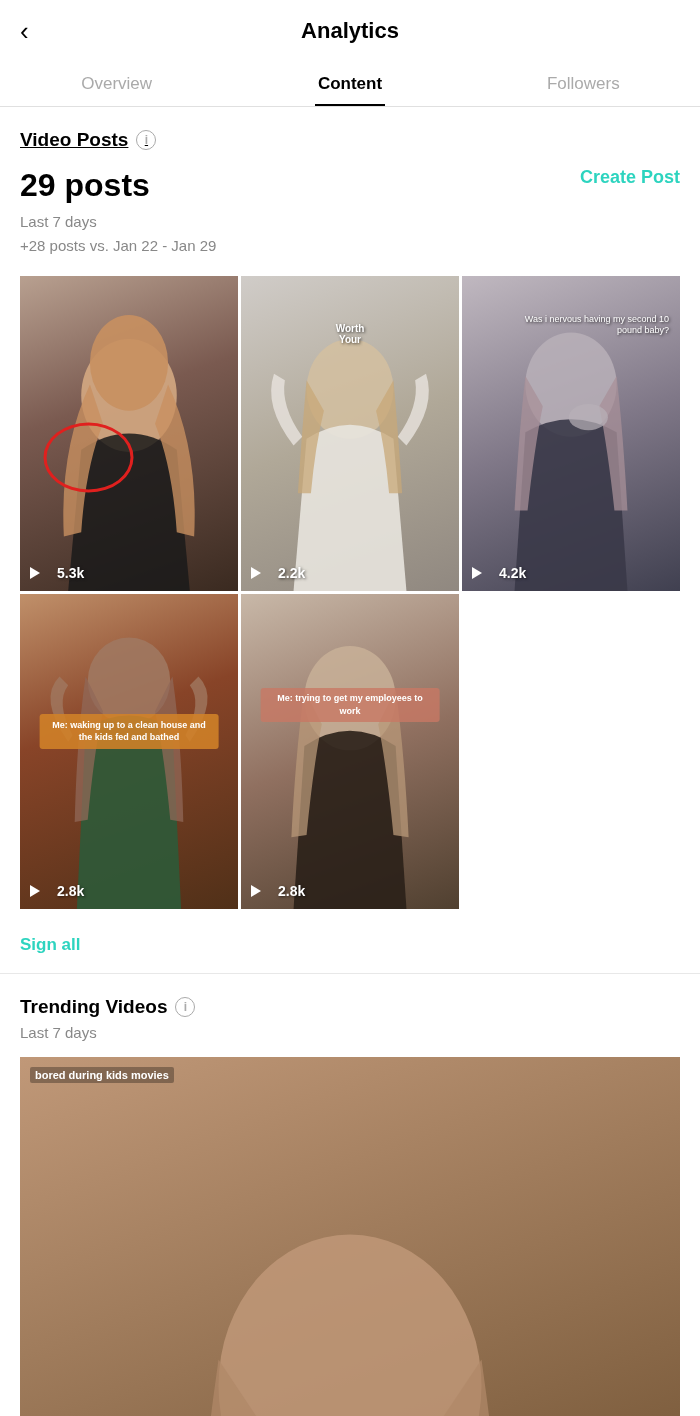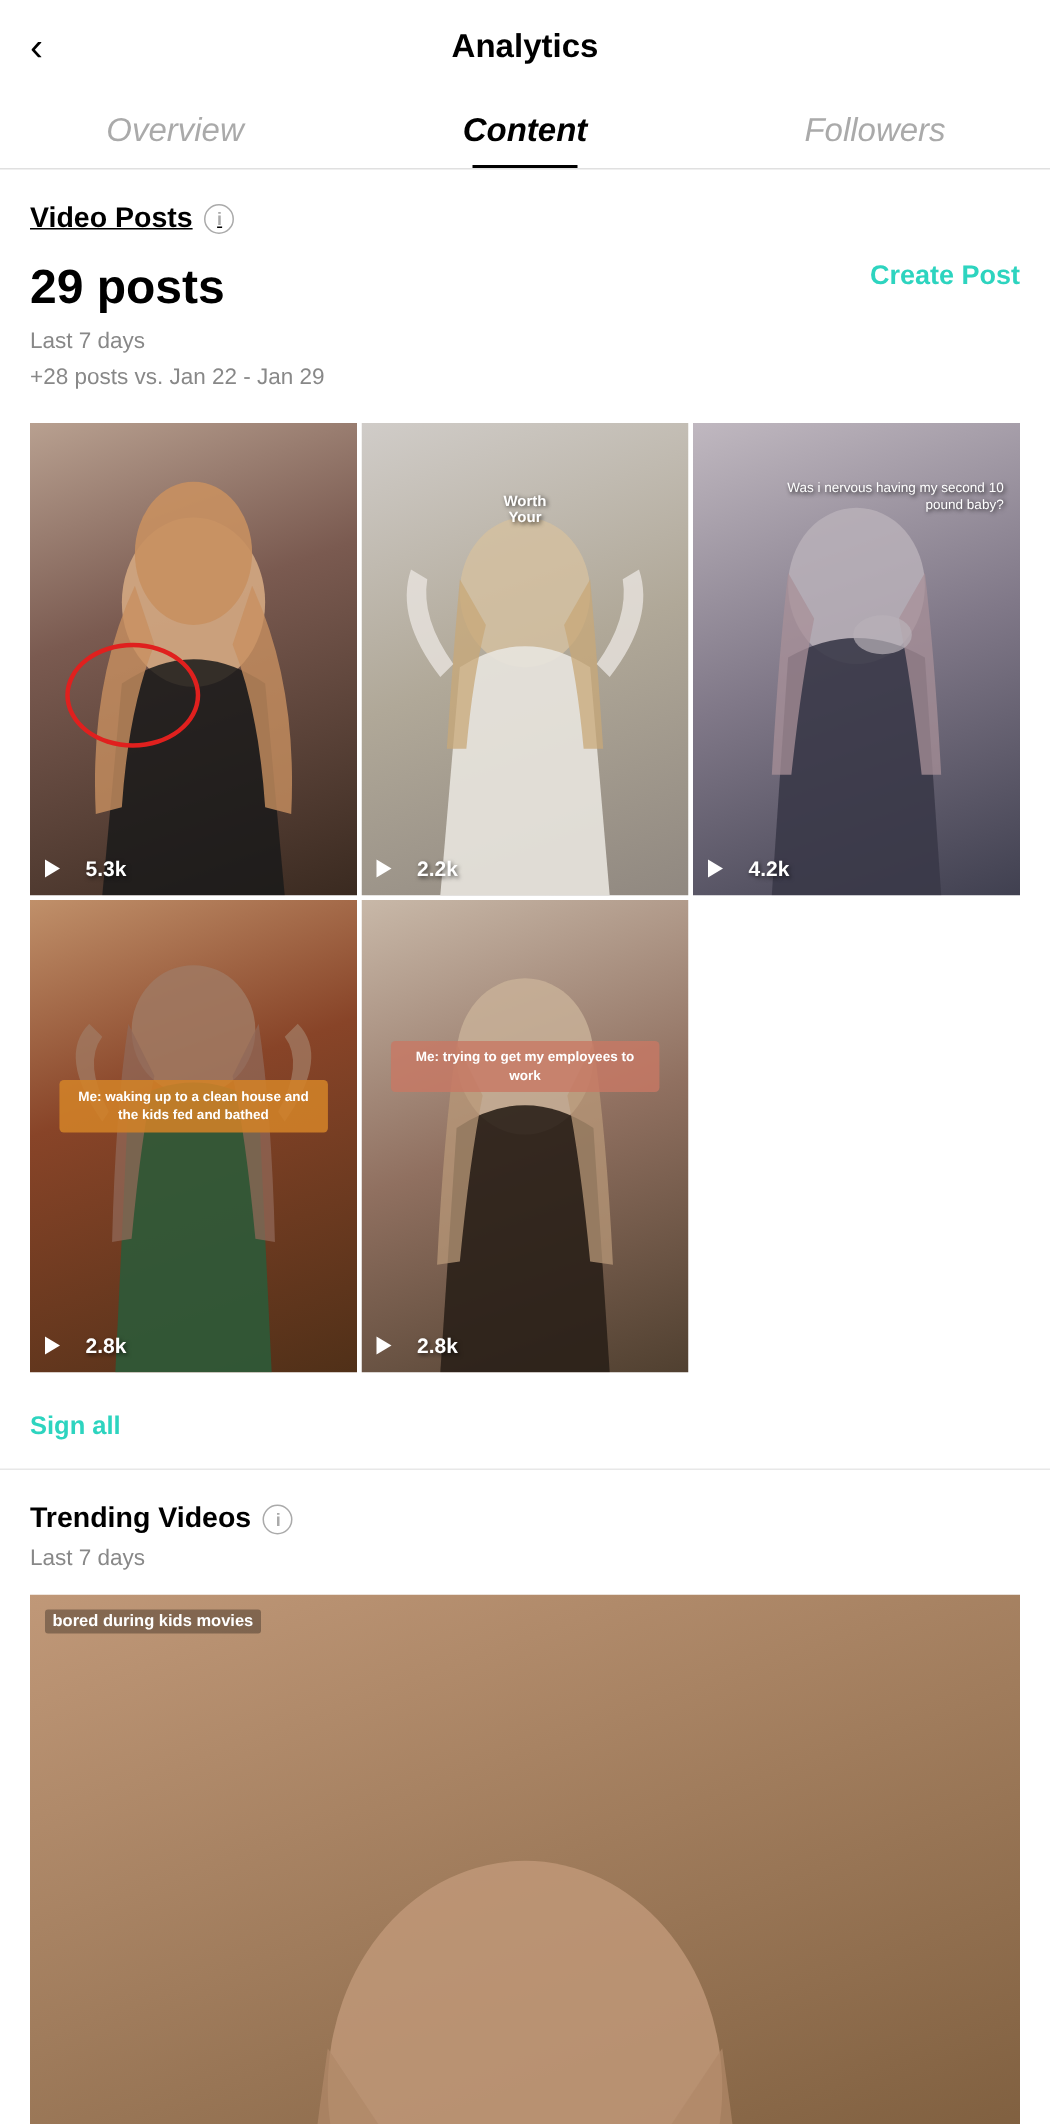--- a/index.html
+++ b/index.html
@@ -36,25 +36,24 @@
     
     .tabs {
       display: flex;
       border-bottom: 1px solid #e0e0e0;
       margin-top: 4px;
     }
     .tab {
       flex: 1;
       text-align: center;
       padding: 16px 0 12px;
-      font-size: 22px;
+      font-size: 17px;
       color: #aaa;
       cursor: pointer;
       position: relative;
-      font-style: italic;
     }
     .tab.active {
       color: #000;
       font-weight: 600;
     }
     .tab.active::after {
       content: '';
       position: absolute;
       bottom: 0;
       left: 50%;

